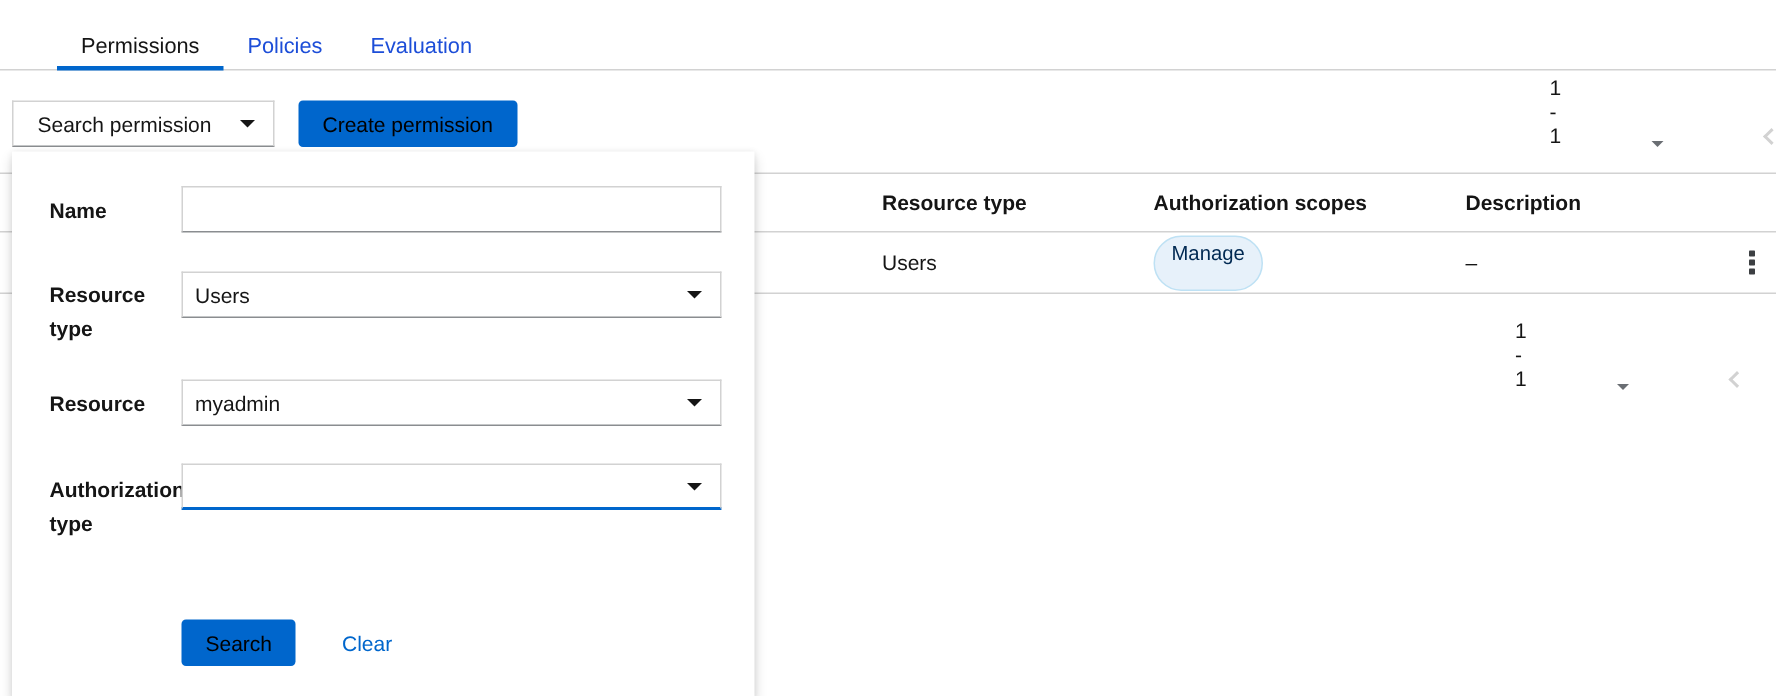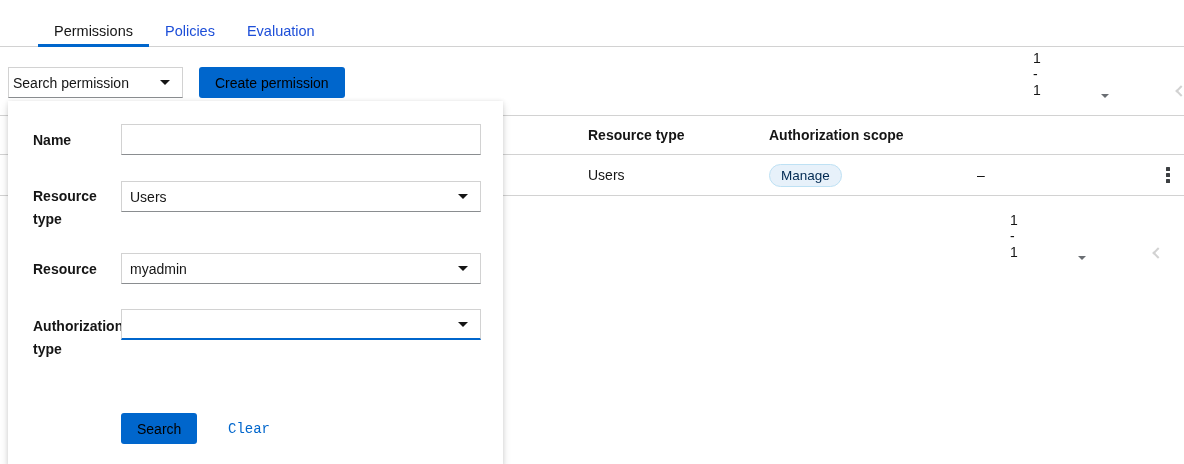--- a/index.html
+++ b/index.html
@@ -49,21 +49,21 @@
   .dropdown-toggle {
     position: absolute;
     left: 8px; top: 51px;
     width: 175px; height: 31px;
     background: #fff;
     border: 1px solid #d2d2d2;
     border-bottom-color: #8a8d90;
     display: flex;
     align-items: center;
     justify-content: space-between;
-    padding: 0 12px 0 4px;
+    padding: 0 12px 0 16px;
     cursor: pointer;
   }
   .caret {
     width: 0; height: 0;
     border-left: 5px solid transparent;
     border-right: 5px solid transparent;
     border-top: 5px solid #151515;
     display: inline-block;
   }
   .btn-primary {
@@ -143,21 +143,21 @@
     font-size: 14px;
   }
   .col-1 { left: 588px; }
   .col-2 { left: 769px; }
   .col-3 { left: 977px; }
   .badge {
     background: #e7f1fa;
     border: 1px solid #bee1f4;
     color: #002952;
     border-radius: 30px;
-    padding: 2px 11px 2px;
+    padding: 2px 11px 16px;
     font-size: 13.5px;
     line-height: 17px;
   }
   .kebab-btn {
     position: absolute;
     right: 4px; top: 0;
     height: 100%; width: 24px;
     background: none; border: none;
     display: flex; flex-direction: column;
     align-items: center; justify-content: center;
@@ -217,21 +217,21 @@
   .select.focused { border-bottom: 2px solid #0066cc; }
   .search-btn { position: absolute; left: 113px; top: 312px; width: 76px; }
   .clear-link {
     position: absolute;
     left: 220px; top: 312px;
     height: 31px;
     display: flex; align-items: center;
     background: none; border: none;
     color: #0066cc;
     font-size: 14px;
-    font-family: Liberation Mono, monospace;
+    font-family: Liberation Sans, sans-serif;
     cursor: pointer;
   }
 </style>
 </head>
 <body>
 
 <div class="screen">
 
   <nav class="tabbar">
     <div class="tab active">
@@ -254,21 +254,22 @@
   <div class="pagination pagination-top">
     <span class="range">1 - 1</span>
     <span class="caret pg-caret"></span>
     <button class="chev-btn"><span class="chev left"></span></button>
     <button class="chev-btn"><span class="chev right"></span></button>
   </div>
 
   <div class="perm-table">
     <div class="thead">
       <div class="th col-1">Resource type</div>
-      <div class="th col-2">Authorization scope</div>
+      <div class="th col-2">Authorization scopes</div>
+      <div class="th col-3">Description</div>
     </div>
     <div class="trow">
       <div class="td col-1">Users</div>
       <div class="td col-2">
         <span class="badge">Manage</span>
       </div>
       <div class="td col-3">–</div>
       <button class="kebab-btn" aria-label="actions">
         <i></i>
           <i></i>

